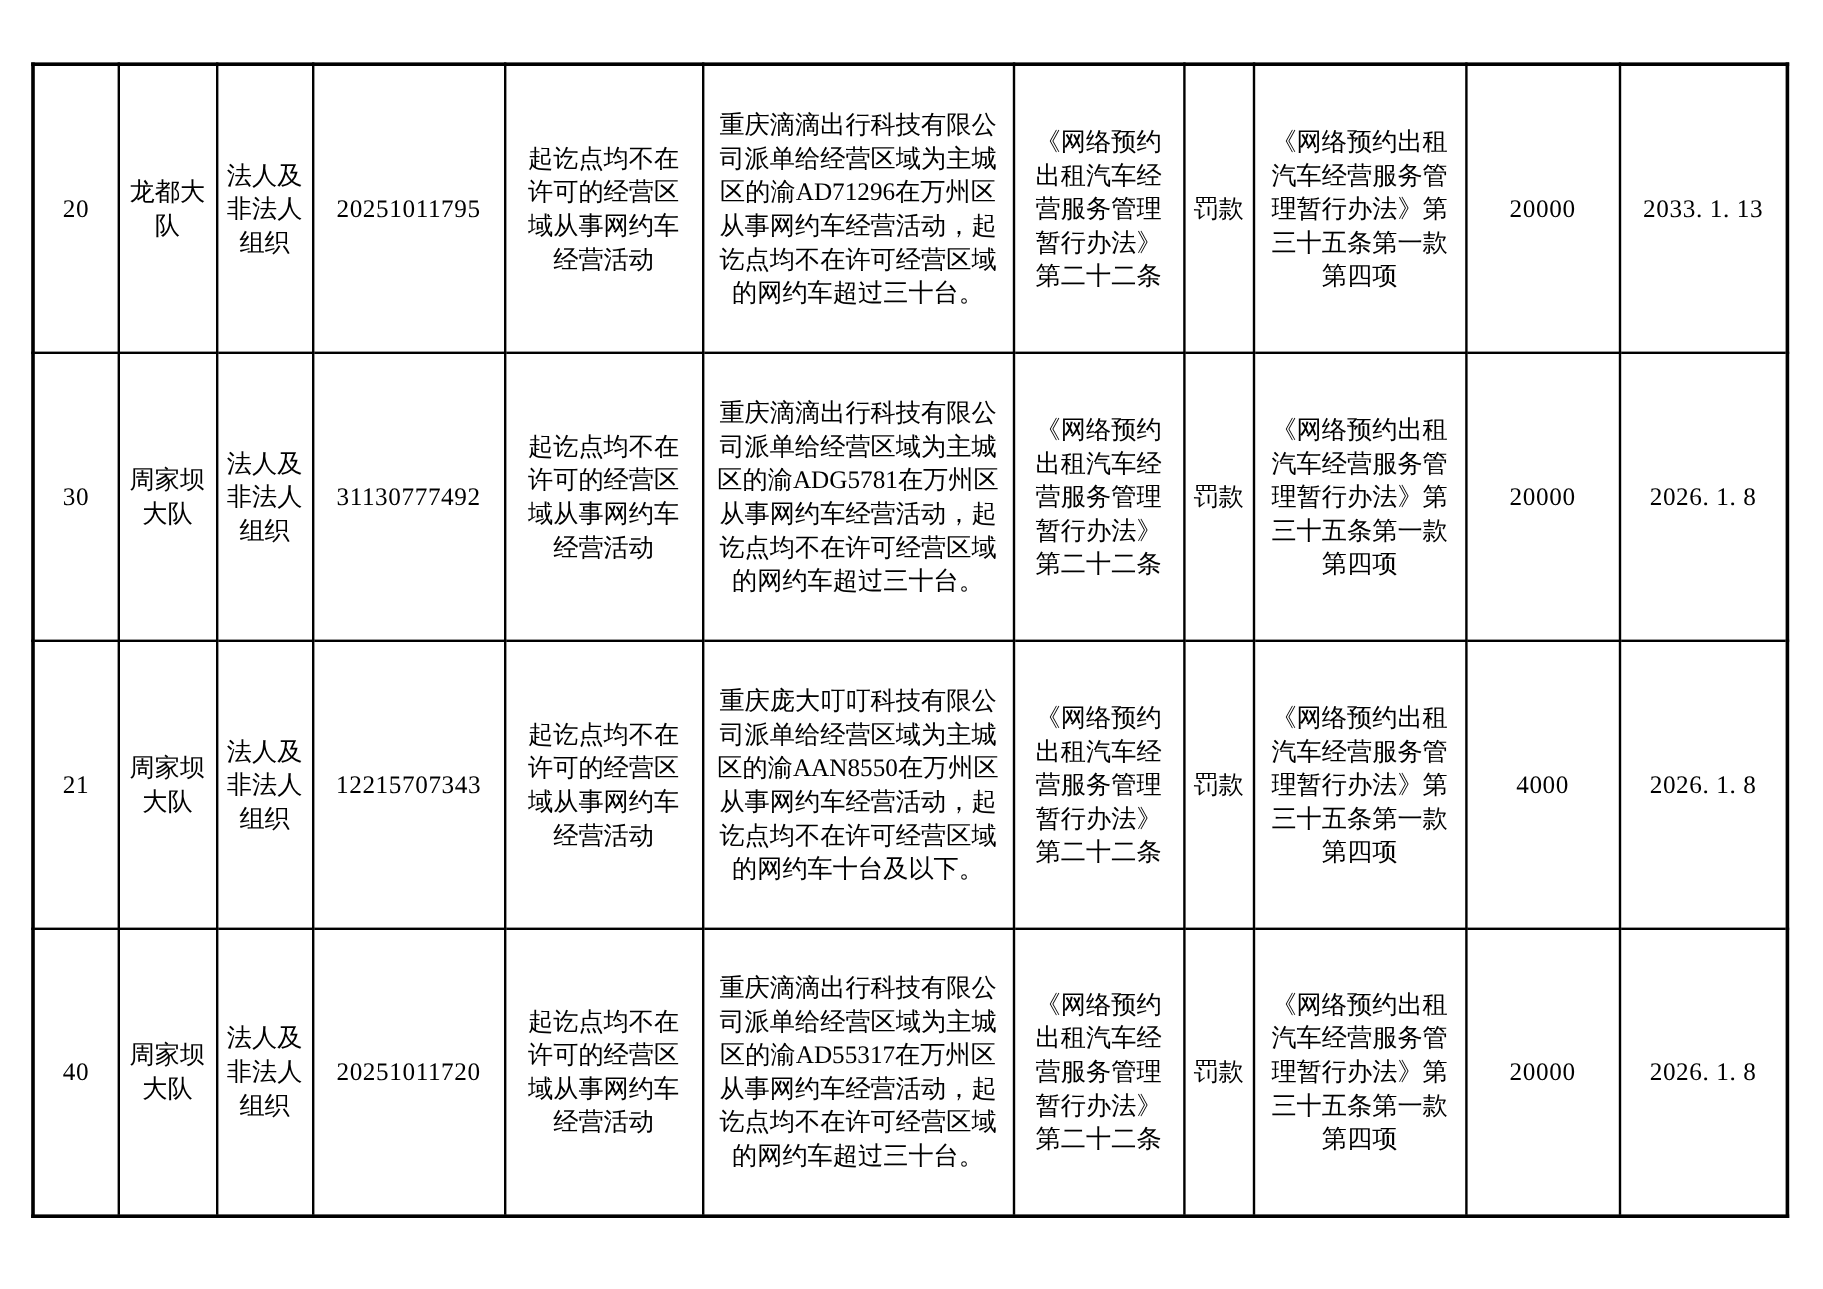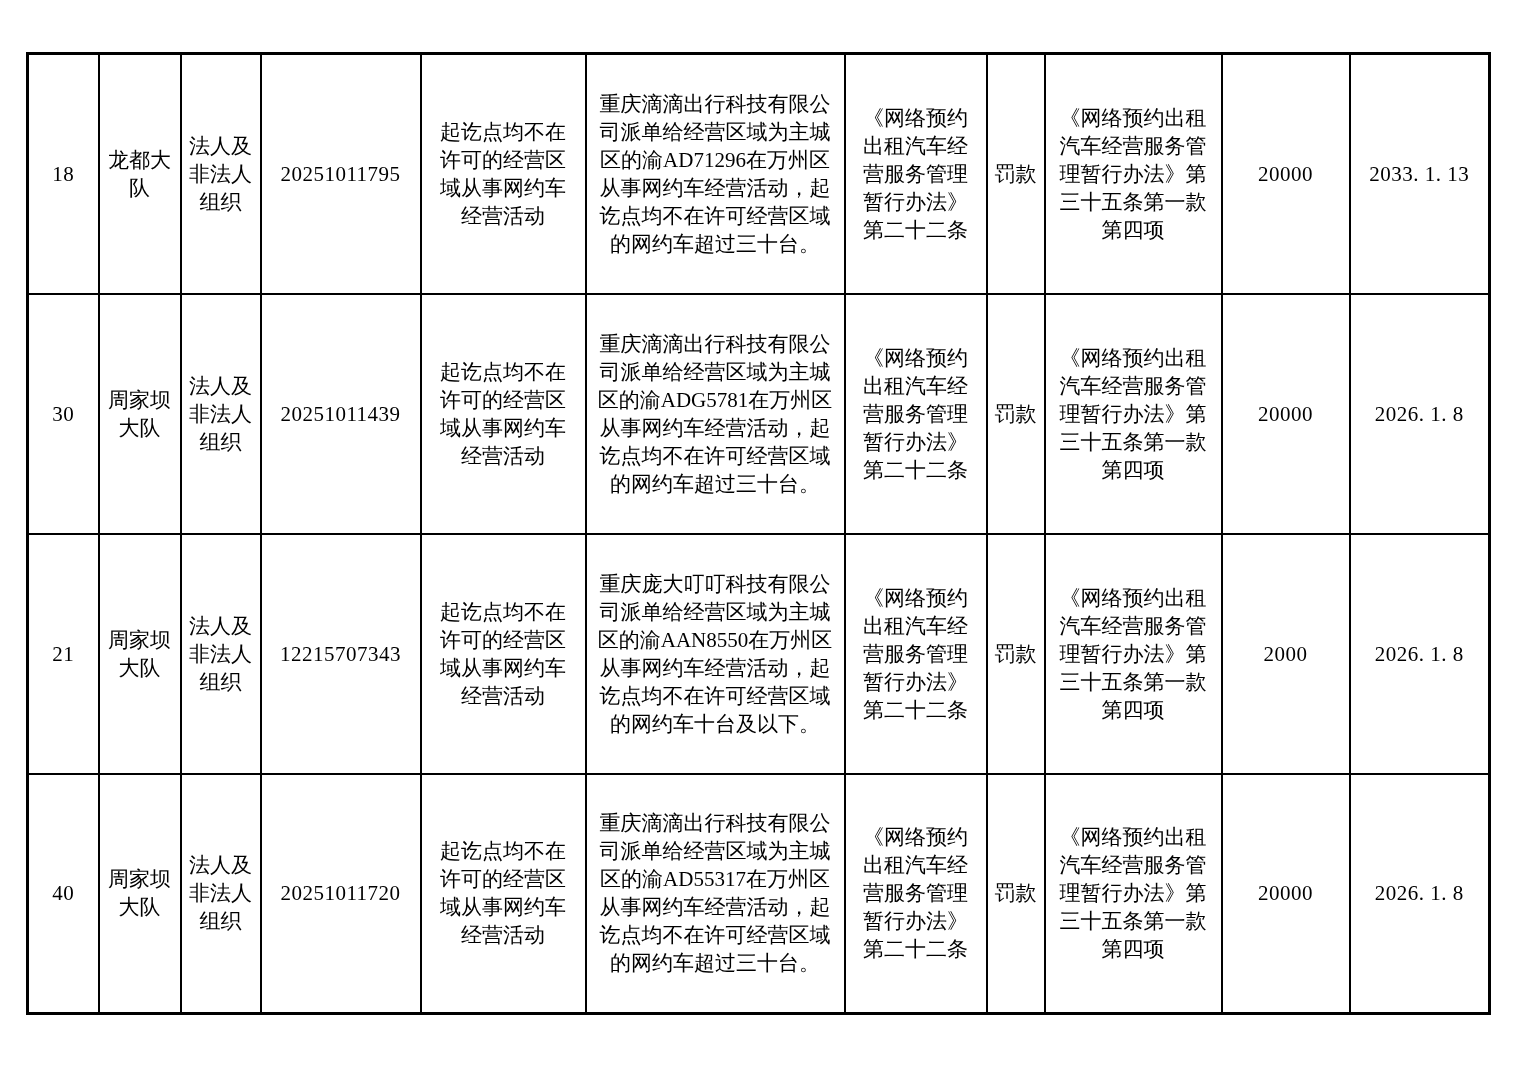--- a/index.html
+++ b/index.html
@@ -55,21 +55,21 @@
       <col style="width:165px">
       <col style="width:259px">
       <col style="width:142px">
       <col style="width:58px">
       <col style="width:177px">
       <col style="width:128px">
       <col style="width:140px">
     </colgroup>
     <tbody>
       <tr>
-        <td class="num-cell">18</td>
+        <td class="num-cell">20</td>
         <td>龙都大
 队</td>
         <td>法人及
 非法人
 组织</td>
         <td class="num-cell">20251011795</td>
         <td>起讫点均不在
 许可的经营区
 域从事网约车
 经营活动</td>
@@ -93,21 +93,21 @@
         <td class="num-cell">20000</td>
         <td class="num-cell">2033. 1. 13</td>
       </tr>
       <tr>
         <td class="num-cell">30</td>
         <td>周家坝
 大队</td>
         <td>法人及
 非法人
 组织</td>
-        <td class="num-cell">20251011439</td>
+        <td class="num-cell">31130777492</td>
         <td>起讫点均不在
 许可的经营区
 域从事网约车
 经营活动</td>
         <td>重庆滴滴出行科技有限公
 司派单给经营区域为主城
 区的渝ADG5781在万州区
 从事网约车经营活动，起
 讫点均不在许可经营区域
 的网约车超过三十台。</td>
@@ -147,21 +147,21 @@
 出租汽车经
 营服务管理
 暂行办法》
 第二十二条</td>
         <td>罚款</td>
         <td>《网络预约出租
 汽车经营服务管
 理暂行办法》第
 三十五条第一款
 第四项</td>
-        <td class="num-cell">2000</td>
+        <td class="num-cell">4000</td>
         <td class="num-cell">2026. 1. 8</td>
       </tr>
       <tr>
         <td class="num-cell">40</td>
         <td>周家坝
 大队</td>
         <td>法人及
 非法人
 组织</td>
         <td class="num-cell">20251011720</td>

